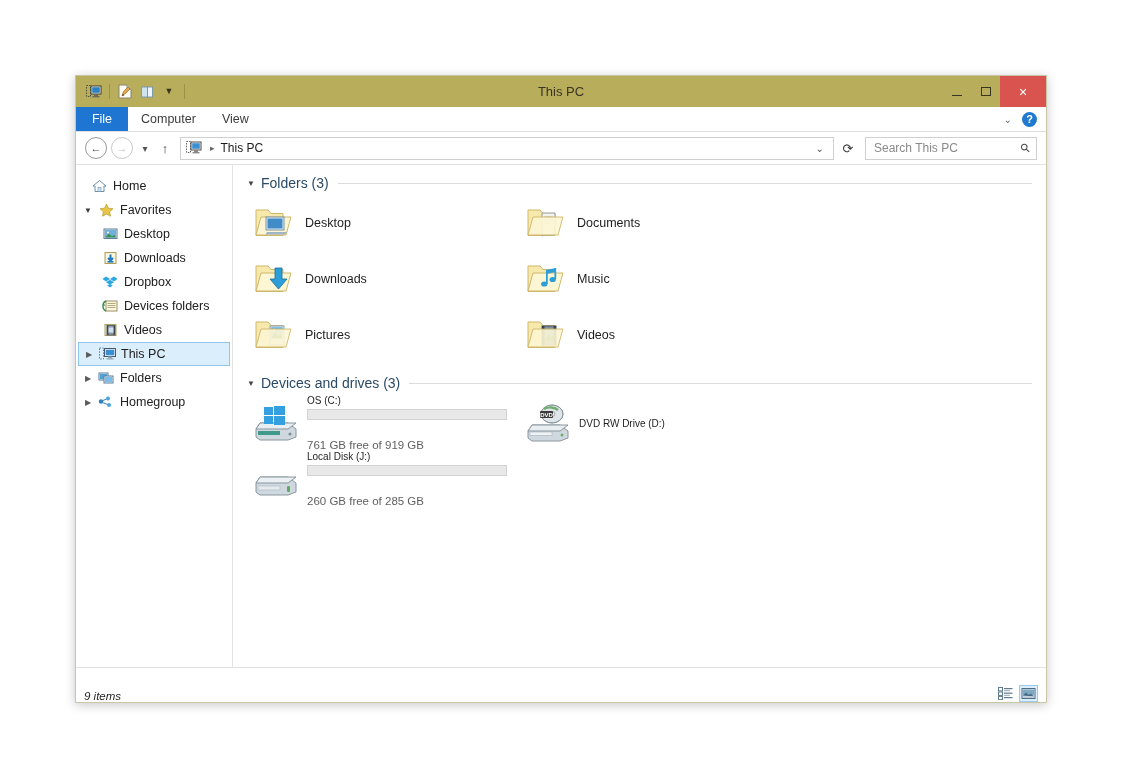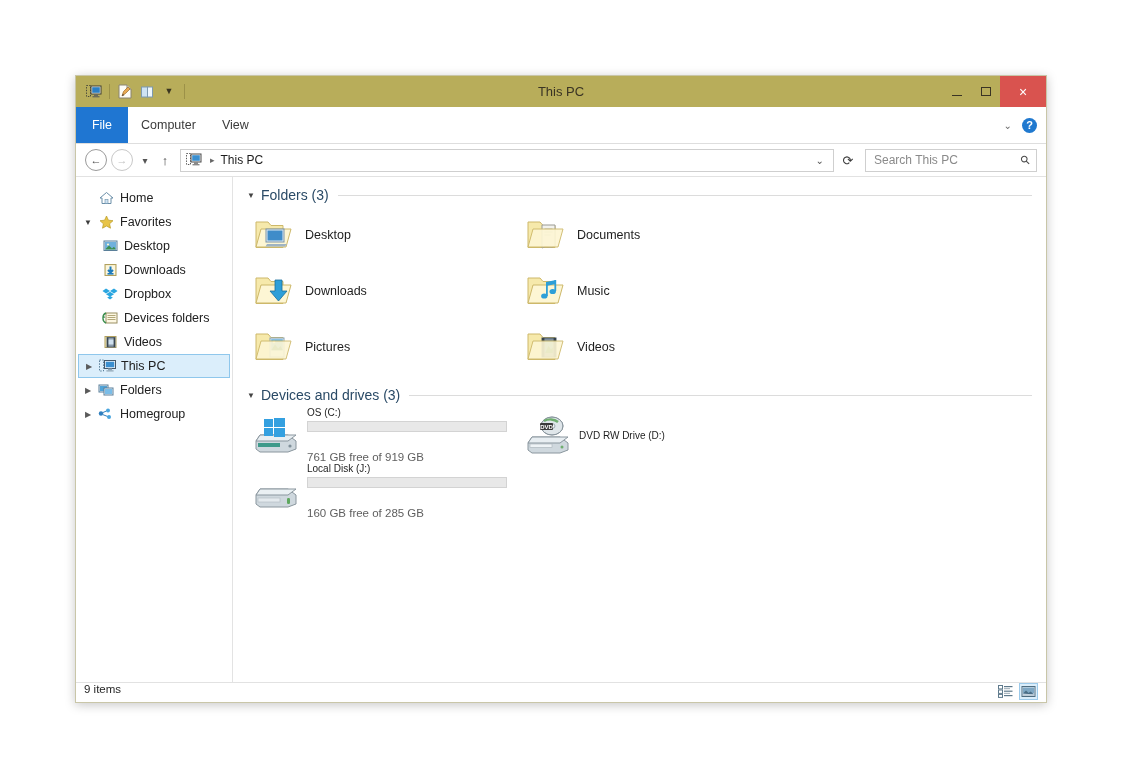--- a/index.html
+++ b/index.html
@@ -54,21 +54,21 @@
     width: 29px; display: flex; align-items: center; justify-content: center;
     color: #3a3424;
   }
   .wc.close { width: 46px; background: #d9534f; color: #fff; }
   .wc .min-glyph { display:block; width: 10px; height: 1px; background: #3a3424; margin-top: 7px; }
   .wc .max-glyph { display:block; width: 10px; height: 9px; border: 1px solid #3a3424; }
   .wc .close-glyph { font-size: 14px; line-height: 1; font-family: "Liberation Sans", sans-serif; }
 
   
   .ribbon {
-    height: 37px;
+    height: 25px;
     background: #ffffff;
     border-bottom: 1px solid #dedede;
     display: flex; align-items: stretch;
     flex: 0 0 auto;
   }
   .tab {
     padding: 0 13px;
     display: flex; align-items: center;
     font-size: 12.5px; color: #3b3b3b;
   }
@@ -155,21 +155,21 @@
     margin: 0 2px; padding-left: 2px;
   }
   .twisty {
     width: 16px; display: flex; align-items: center; justify-content: center;
     font-size: 8px; color: #5a5a5a;
   }
   .twisty.open { color: #3c3c3c; }
   .navicon { width: 20px; display: flex; align-items: center; justify-content: center; flex: 0 0 20px; }
   .navlabel { margin-left: 4px; white-space: nowrap; }
   .indent-1 { padding-left: 24px; }
-  .indent-home { padding-left: 20px; }
+  .indent-home { padding-left: 13px; }
 
   
   .content {
     flex: 1 1 auto; background: #ffffff;
     padding: 10px 14px 0 14px;
     overflow: hidden;
     position: relative;
   }
   .grouphdr {
     display: flex; align-items: center;
@@ -203,25 +203,26 @@
     width: 200px; height: 11px;
     background: #e8e8e8; border: 1px solid #d3d3d3;
     position: relative; overflow: hidden;
   }
   .drive-bar .fill { height: 100%; background: #26a0da; }
   .drive-free { font-size: 11.5px; color: #5f5f5f; margin-top: 19px; white-space: nowrap; }
   .drive.nobar .drive-name { margin-bottom: 0; }
 
   
   .statusbar {
-    height: 20px; flex: 0 0 auto;
+    height: 35px; flex: 0 0 auto;
     border-top: 1px solid #e2e2e2;
     background: #ffffff;
-    display: flex; align-items: flex-start;
+    display: flex; align-items: flex-end;
     padding: 0 8px;
+    font-style: italic;
   }
   .status-text { font-size: 11.5px; color: #262626; }
   .viewbtns { margin-left: auto; display: flex; gap: 4px; align-items: center; }
   .viewbtn {
     width: 19px; height: 17px;
     display: flex; align-items: center; justify-content: center;
   }
   .viewbtn.active { background: #dbeefb; border: 1px solid #9ccaea; }
 </style>
 </head>
@@ -607,21 +608,21 @@
               <path d="M6 18 l-4 6 h32 l8 -6 z" fill="#eaf0f3" stroke="#8a969e"></path>
               <rect x="4" y="27" width="22" height="4" fill="#e4eaee" stroke="#b0bac0" stroke-width="0.6"></rect>
               <rect x="33" y="27" width="3" height="6" rx="1.2" fill="#5fa85f"></rect>
             </svg>
           </span>
           <span class="drive-info">
             <span class="drive-name">Local Disk (J:)</span>
             <span class="drive-bar">
               <span class="fill" style="width: 44%; background: rgb(38, 160, 218);"></span>
             </span>
-            <span class="drive-free">160 GB free of 285 GB</span>
+            <span class="drive-free">260 GB free of 285 GB</span>
           </span>
         </div>
 
       </div>
 
     </div>
   </div>
 
   <div class="statusbar">
     <span class="status-text">9 items</span>

